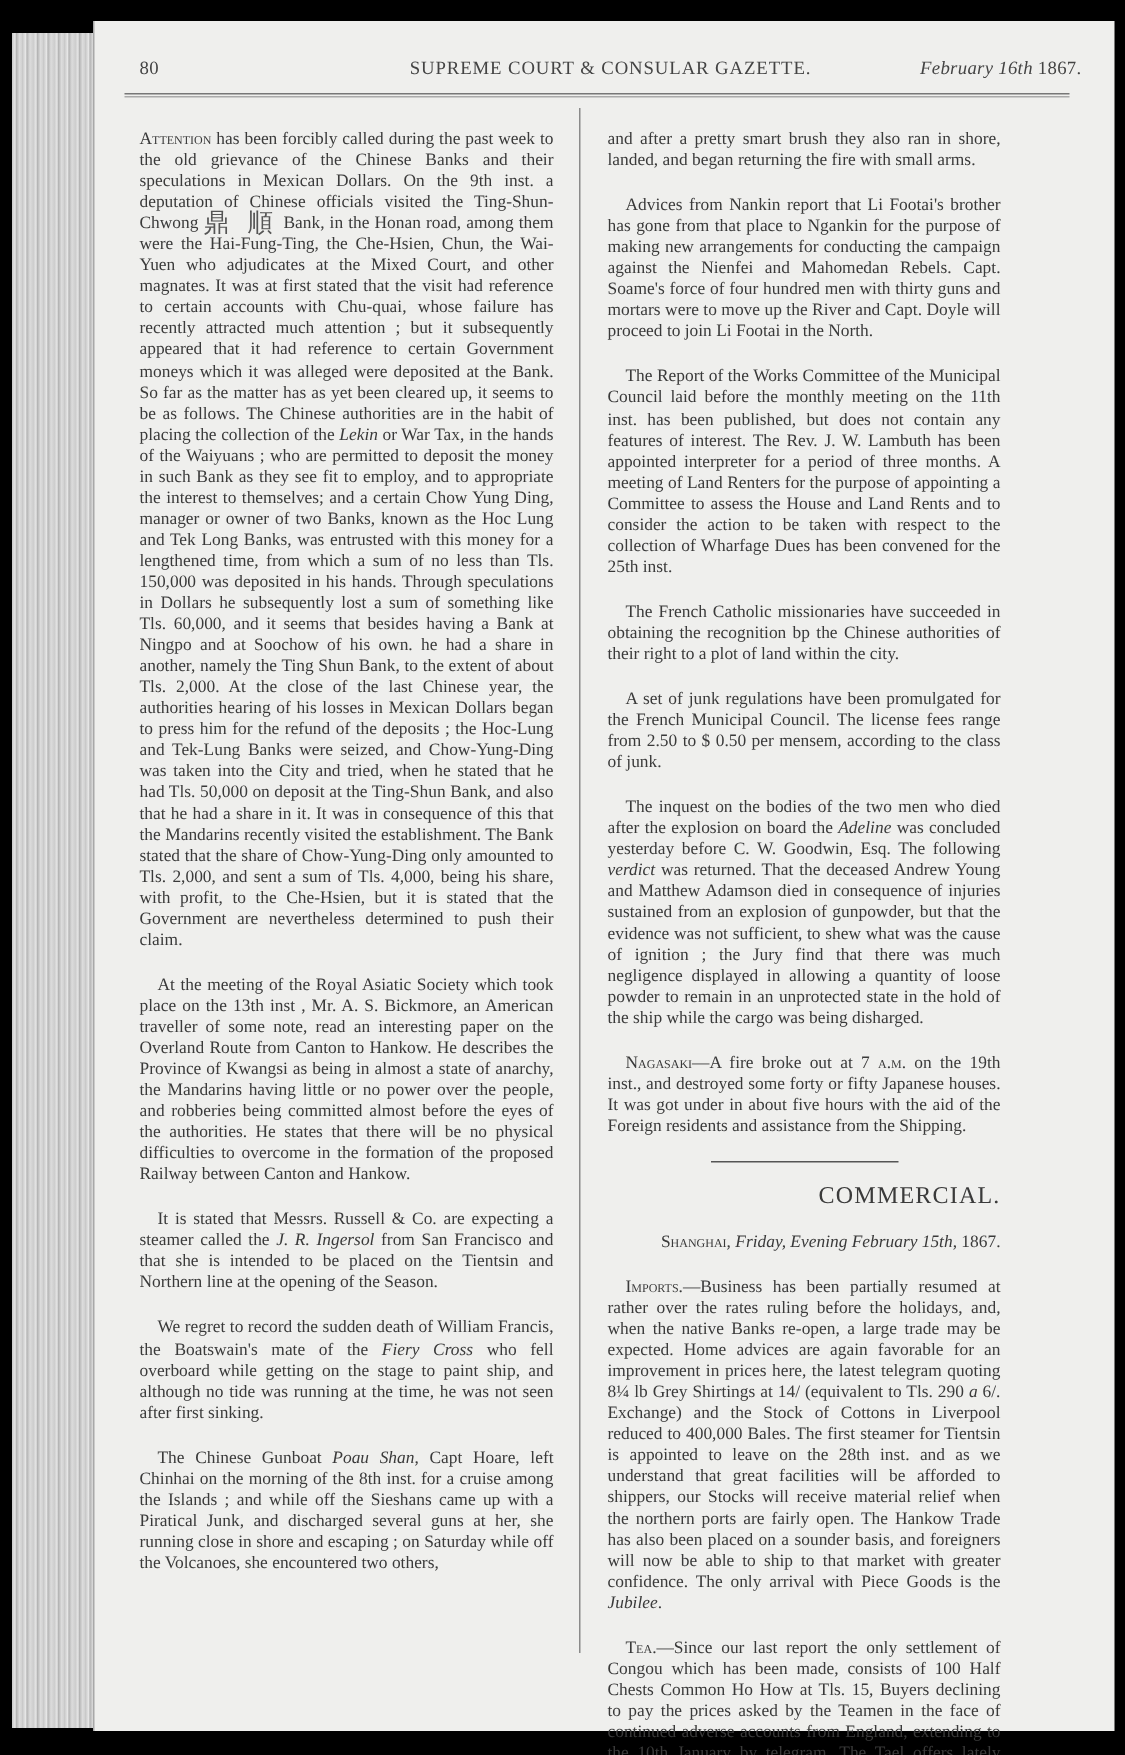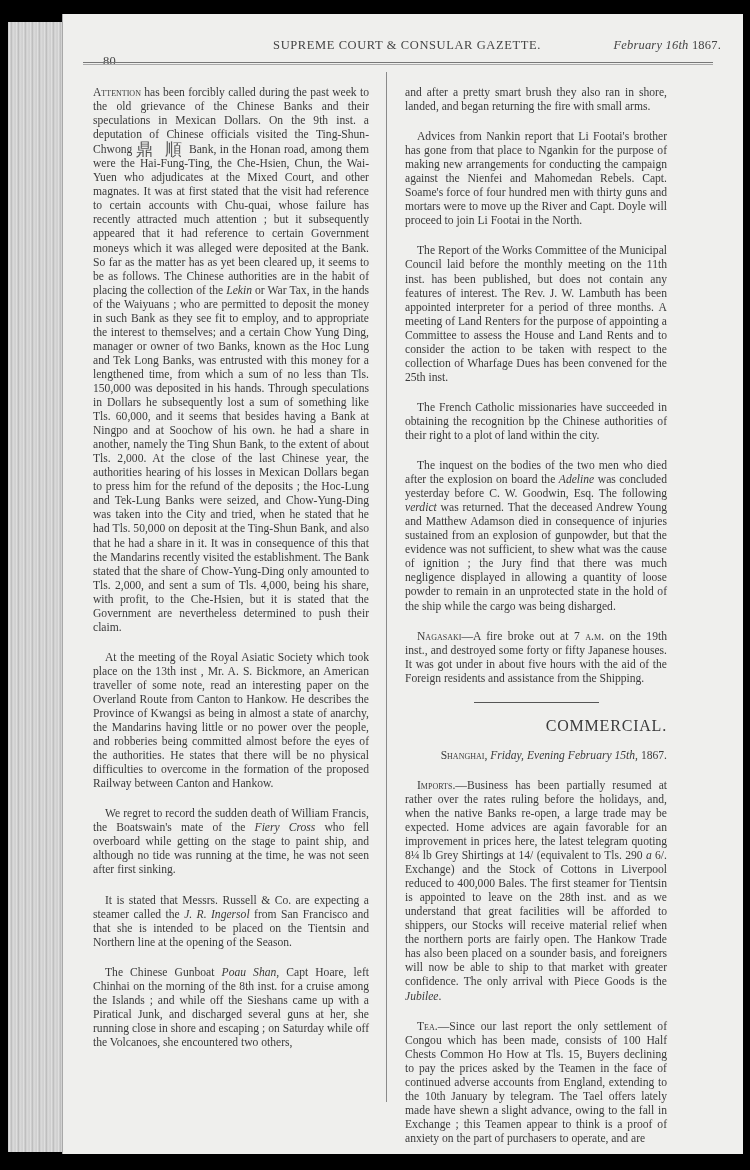--- a/index.html
+++ b/index.html
@@ -14,21 +14,21 @@
   }
   .page {
     position: absolute; left: 62px; top: 14px; width: 680px; height: 1140px;
     background: #efefed;
     border-left: 1px solid #a8a8a8;
   }
   .running-head {
     position: absolute; left: 20px; right: 12px; top: 24px; height: 20px;
     font-size: 12.5px; color: #444; letter-spacing: 0.2px;
   }
-  .running-head .pg { position: absolute; left: 20px; top: 0; margin-top: 16px; }
+  .running-head .pg { position: absolute; left: 10px; top: 0; }
   .running-head .title { position: absolute; left: 0; right: 0; text-align: center; top: 0; letter-spacing: 0.6px; }
   .running-head .date { position: absolute; right: 10px; top: 0; }
   .running-head .date i { font-style: italic; }
   .head-rule {
     position: absolute; left: 20px; right: 30px; top: 48px; height: 0;
     border-top: 1px solid #777; border-bottom: 1px solid #aaa; padding-bottom: 1px;
   }
   .col {
     position: absolute; top: 56px; font-size: 11.6px; line-height: 14.05px; color: #3a3a3a;
     text-align: justify; hyphens: manual;
@@ -59,30 +59,31 @@
     <span class="title">SUPREME COURT &amp; CONSULAR GAZETTE.</span>
     <span class="date"><i>February 16th</i> <span>1867.</span></span>
   </div>
   <div class="head-rule"></div>
 
   <div class="col-divider"></div>
 
   <div class="col col-left">
     <p class="noindent"><span class="sc">Attention</span><span> has been forcibly called during the past week to the old grievance of the Chinese Banks and their speculations in Mexican Dollars.  On the 9th inst. a deputation of Chinese officials visited the Ting-Shun-Chwong </span><span class="chars">鼎 順</span><span> Bank, in the Honan road, among them were the Hai-Fung-Ting, the Che-Hsien, Chun, the Wai-Yuen who adjudicates at the Mixed Court, and other magnates.  It was at first stated that the visit had reference to certain accounts with Chu-quai, whose failure has recently attracted much attention ; but it subsequently appeared that it had reference to certain Government moneys which it was alleged were deposited at the Bank.  So far as the matter has as yet been cleared up, it seems to be as follows.  The Chinese authorities are in the habit of placing the collection of the </span><span class="it">Lekin</span><span> or War Tax, in the hands of the Waiyuans ; who are permitted to deposit the money in such Bank as they see fit to employ, and to appropriate the interest to themselves; and a certain Chow Yung Ding, manager or owner of two Banks, known as the Hoc Lung and Tek Long Banks, was entrusted with this money for a lengthened time, from which a sum of no less than Tls. 150,000 was deposited in his hands.  Through speculations in Dollars he subsequently lost a sum of something like Tls. 60,000, and it seems that besides having a Bank at Ningpo and at Soochow of his own. he had a share in another, namely the Ting Shun Bank, to the extent of about Tls. 2,000.  At the close of the last Chinese year, the authorities hearing of his losses in Mexican Dollars began to press him for the refund of the deposits ; the Hoc-Lung and Tek-Lung Banks were seized, and Chow-Yung-Ding was taken into the City and tried, when he stated that he had Tls. 50,000 on deposit at the Ting-Shun Bank, and also that he had a share in it.  It was in consequence of this that the Mandarins recently visited the establishment.  The Bank stated that the share of Chow-Yung-Ding only amounted to Tls. 2,000, and sent a sum of Tls. 4,000, being his share, with profit, to the Che-Hsien, but it is stated that the Government are nevertheless determined to push their claim.</span></p>
     <p>At the meeting of the Royal Asiatic Society which took place on the 13th inst , Mr. A. S. Bickmore, an American traveller of some note, read an interesting paper on the Overland Route from Canton to Hankow.  He describes the Province of Kwangsi as being in almost a state of anarchy, the Mandarins having little or no power over the people, and robberies being committed almost before the eyes of the authorities.  He states that there will be no physical difficulties to overcome in the formation of the proposed Railway between Canton and Hankow.</p>
+    <p><span>It is stated that Messrs. Russell &amp; Co. are expecting a steamer called the </span><span class="it">J. R. Ingersol</span><span> from San Francisco and that she is intended to be placed on the Tientsin and Northern line at the opening of the Season.</span></p>
     <p><span>We regret to record the sudden death of William Francis, the Boatswain's mate of the </span><span class="it">Fiery Cross</span><span> who fell overboard while getting on the stage to paint ship, and although no tide was running at the time, he was not seen after first sinking.</span></p>
-    <p><span>It is stated that Messrs. Russell &amp; Co. are expecting a steamer called the </span><span class="it">J. R. Ingersol</span><span> from San Francisco and that she is intended to be placed on the Tientsin and Northern line at the opening of the Season.</span></p>
     <p><span>The Chinese Gunboat </span><span class="it">Poau Shan</span><span>, Capt Hoare, left Chinhai on the morning of the 8th inst. for a cruise among the Islands ; and while off the Sieshans came up with a Piratical Junk, and discharged several guns at her, she running close in shore and escaping ; on Saturday while off the Volcanoes, she encountered two others,</span></p>
   </div>
 
   <div class="col col-right">
     <p class="noindent">and after a pretty smart brush they also ran in shore, landed, and began returning the fire with small arms.</p>
     <p>Advices from Nankin report that Li Footai's brother has gone from that place to Ngankin for the purpose of making new arrangements for conducting the campaign against the Nienfei and Mahomedan Rebels.  Capt. Soame's force of four hundred men with thirty guns and mortars were to move up the River and Capt. Doyle will proceed to join  Li Footai in the North.</p>
     <p>The Report of the Works Committee of the Municipal Council laid before the monthly meeting on the 11th inst. has been published, but does not contain any features of interest.  The Rev. J. W. Lambuth has been appointed interpreter for a period of three months.  A meeting of Land Renters for the purpose of appointing a Committee to assess the House and Land Rents and to consider the action to be taken with respect to the collection of Wharfage Dues has been convened for the 25th inst.</p>
     <p>The French Catholic missionaries have succeeded in obtaining the recognition bp the Chinese authorities of their right to a plot of land within the city.</p>
+    <p>A set of junk regulations have been promulgated for the French Municipal Council.  The license fees range from 2.50 to $ 0.50 per mensem, according to the class of junk.</p>
     <p><span>The inquest on the bodies of the two men who died after the explosion on board the </span><span class="it">Adeline</span><span> was concluded yesterday before C. W. Goodwin, Esq.   The following </span><span class="it">verdict</span><span> was returned.  That the deceased Andrew Young and Matthew Adamson died in consequence of injuries sustained from an explosion of gunpowder, but that the evidence was not sufficient, to shew what was the cause of ignition ; the Jury find that there was much negligence displayed in allowing a quantity of loose powder to remain in an unprotected state in the hold of the ship while the cargo was being disharged.</span></p>
     <p><span class="sc">Nagasaki</span><span>—A fire broke out at 7 </span><span class="sc">a.m.</span><span> on the 19th inst., and destroyed some forty or fifty Japanese houses.  It was got under in about five hours with the aid of the Foreign residents and assistance from the Shipping.</span></p>
 
     <div class="section-rule"></div>
     <p class="section-title">COMMERCIAL.</p>
     <p class="dateline"><span class="sc">Shanghai</span><span>, </span><span class="it">Friday, Evening February 15th</span><span>, 1867.</span></p>
     <p><span class="sc">Imports</span><span>.—Business has been partially resumed at rather over the rates ruling before the holidays, and, when the native Banks re-open, a large trade may be expected.  Home advices are again favorable for an improvement in prices here, the latest telegram quoting 8¼ lb Grey Shirtings at 14/ (equivalent to Tls. 290 </span><span class="it">a</span><span> 6/. Exchange) and the Stock of Cottons in Liverpool reduced to 400,000 Bales.  The first steamer for Tientsin is appointed to leave on the 28th inst. and as we understand that great facilities will be afforded to shippers, our Stocks will receive material relief when the northern ports are fairly open.  The Hankow Trade has also been placed on a sounder basis, and foreigners will now be able to ship to that market with greater confidence.  The only arrival with Piece Goods is the </span><span class="it">Jubilee</span><span>.</span></p>
     <p><span class="sc">Tea</span><span>.—Since our last report the only settlement of Congou which has been made, consists of 100 Half Chests Common Ho How at Tls. 15, Buyers declining to pay the prices asked by the Teamen in the face of continued adverse accounts from England, extending to the 10th January by telegram.   The Tael offers lately made have shewn a slight advance, owing to the fall in Exchange ; this Teamen appear to think is a proof of anxiety on the part of purchasers to operate, and are</span></p>
   </div>
 </div>

